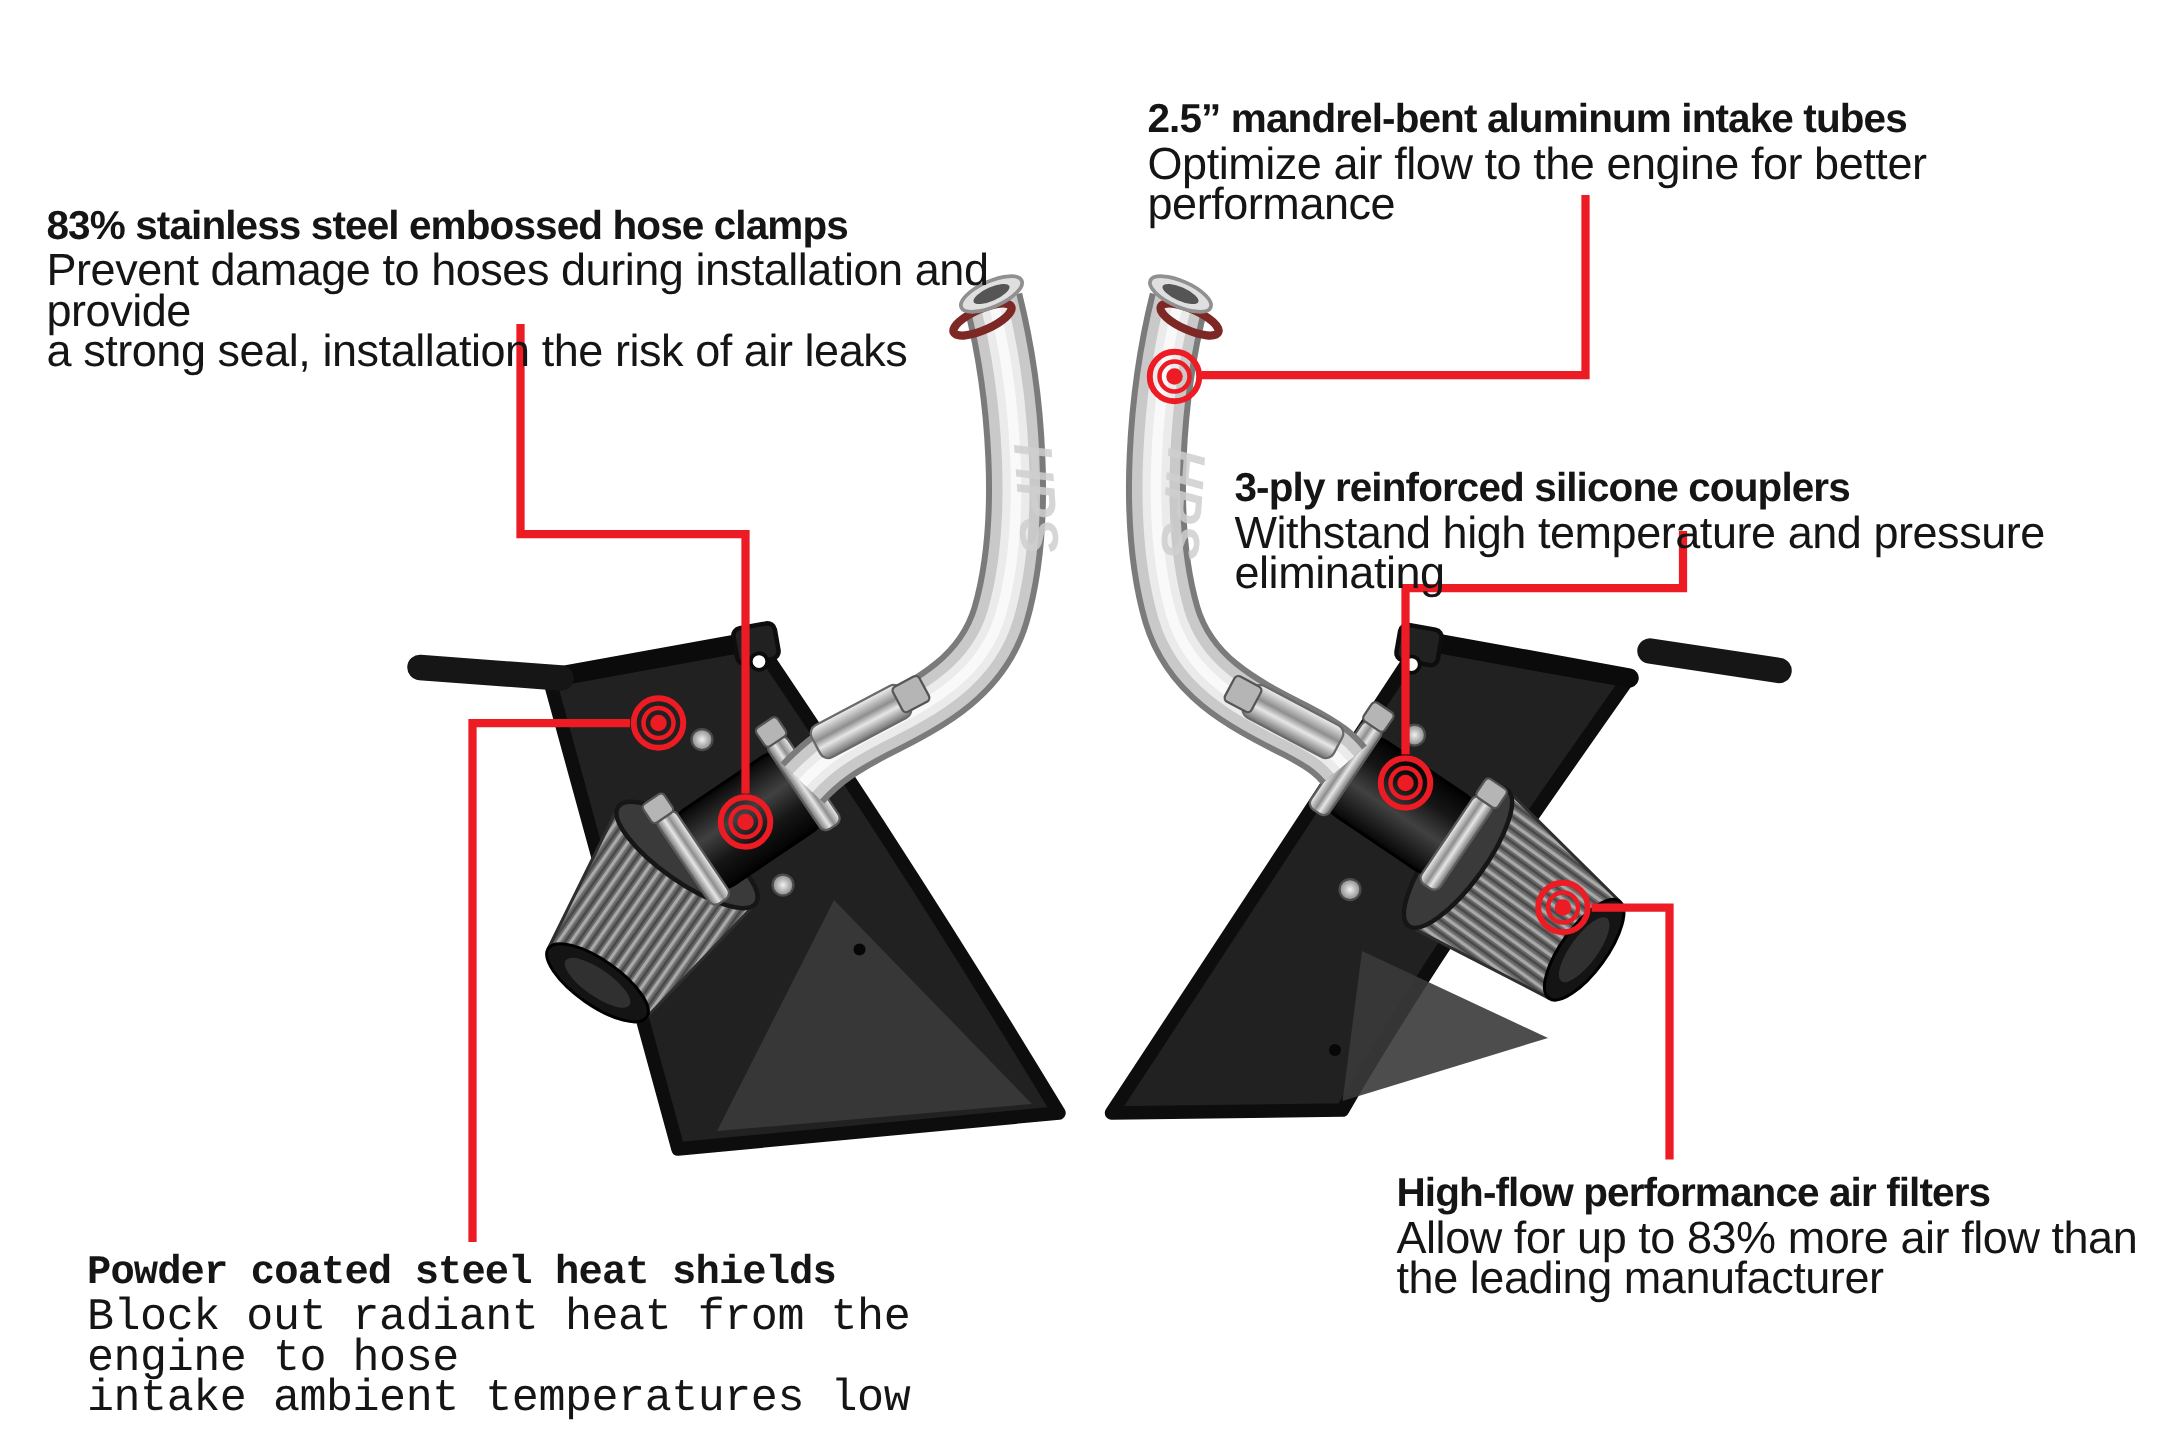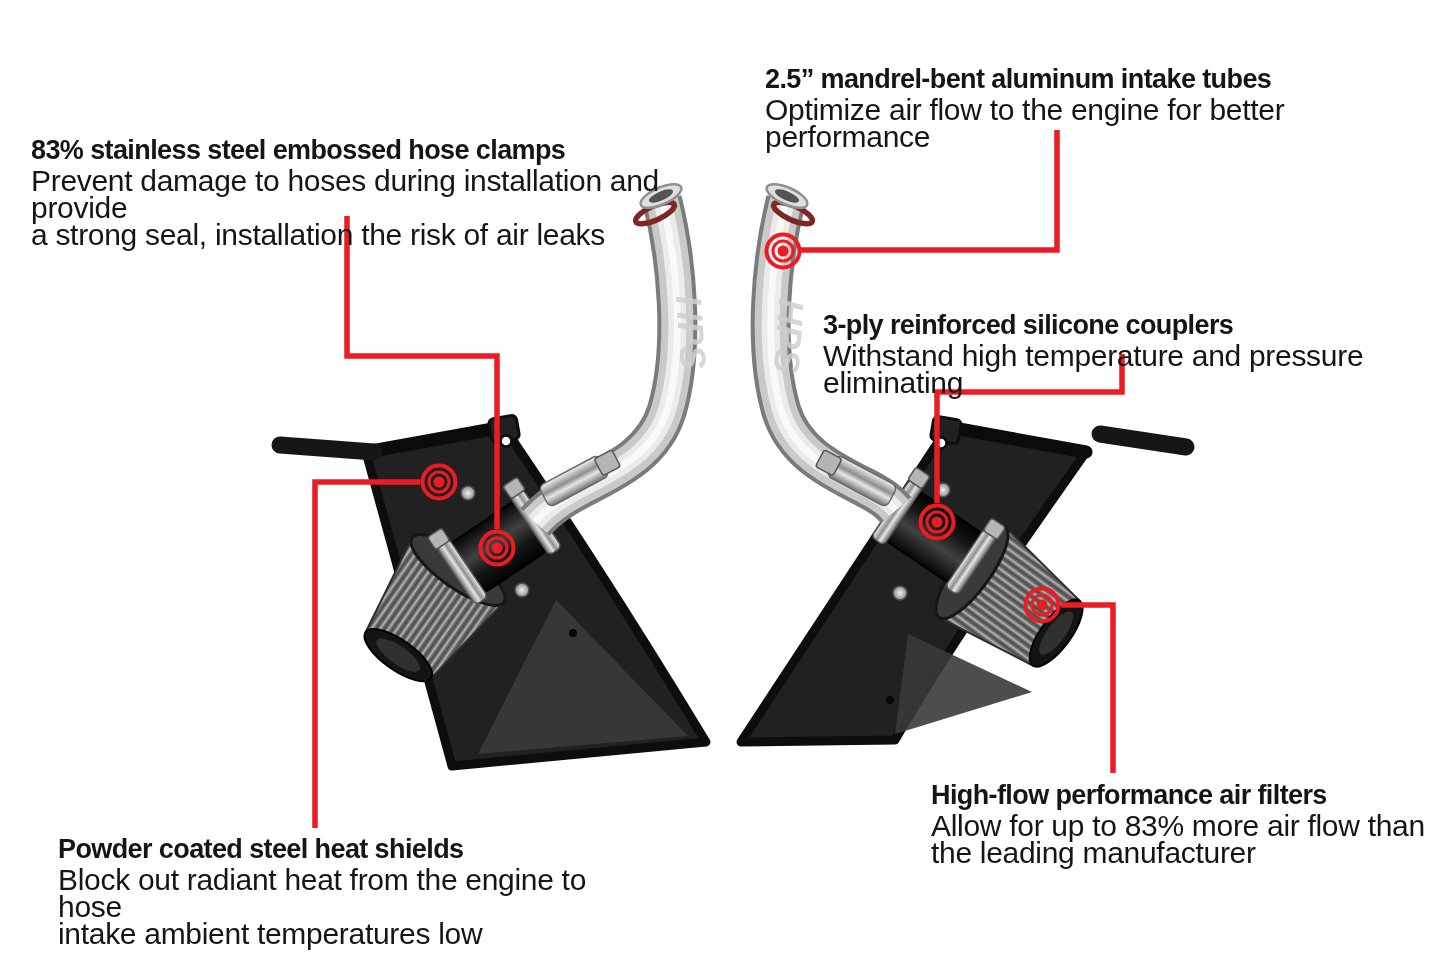--- a/index.html
+++ b/index.html
@@ -5,21 +5,21 @@
   html,body{margin:0;padding:0;background:#fff;}
   .stage{position:relative;width:1440px;height:960px;background:#fff;overflow:hidden;
          font-family:"Liberation Sans","DejaVu Sans",sans-serif;}
   .stage svg.product{position:absolute;left:0;top:0;}
   .co{position:absolute;color:#151515;z-index:5;}
   .co h2{margin:0;font-size:27px;line-height:30px;font-weight:700;letter-spacing:-0.6px;white-space:pre;}
   .co p{margin:2px 0 0 0;font-size:30px;line-height:27px;font-weight:400;letter-spacing:-0.3px;white-space:pre-line;}
   .co-tubes{left:765px;top:64px;width:620px;}
   .co-clamps{left:31px;top:135px;width:660px;}
   .co-couplers{left:823px;top:310px;width:600px;}
-  .co-shields{left:58px;top:834px;width:580px;}
+  .co-shields{left:58px;top:834px;width:580px;font-family:Liberation Mono, monospace;}
   .co-filters{left:899px;top:780px;width:500px;margin-left:32px;}
 </style>
 </head>
 <body>
 
 <div class="stage">
 
   <svg class="product" width="1440" height="960" viewBox="0 0 1440 960">
     <defs>
       <pattern id="pleat" width="9" height="7" patternUnits="userSpaceOnUse">

